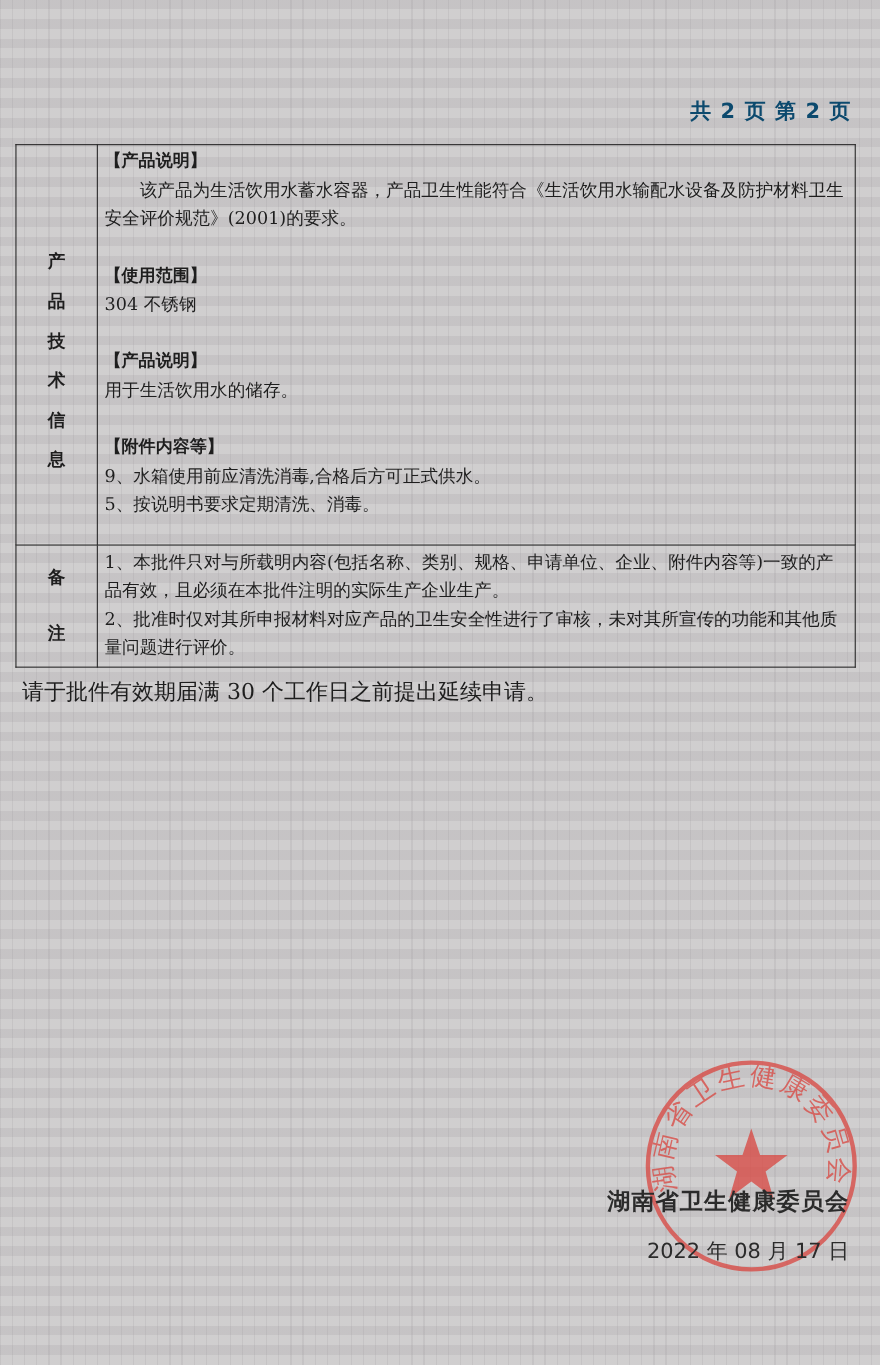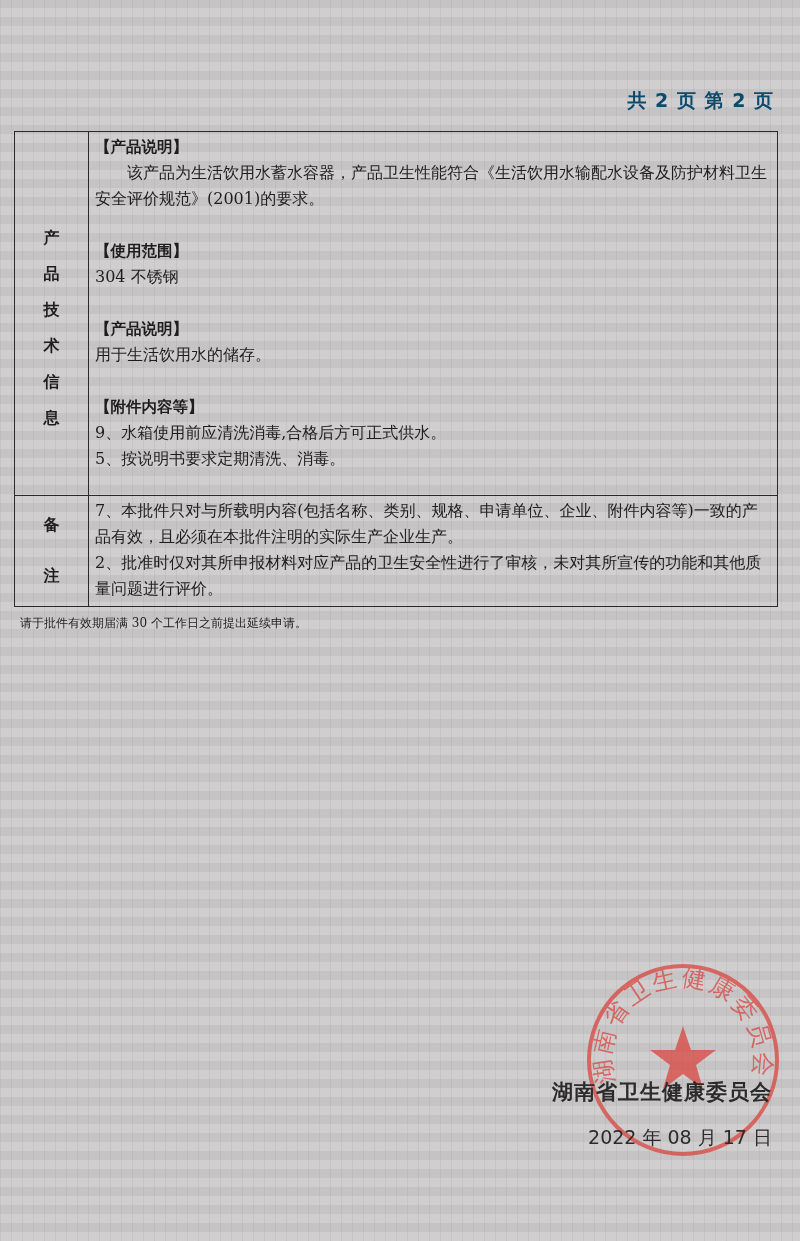--- a/index.html
+++ b/index.html
@@ -27,21 +27,21 @@
     font-family: "DejaVu Sans", sans-serif; font-weight: bold; font-size: 16px;
   }
   .label-cell.tech { height: 363px; vertical-align: middle; }
   .label-cell.tech .v { display: flex; flex-direction: column; align-items: center; gap: 15px; padding-top: 30px; }
   .label-cell.notes { height: 110px; vertical-align: middle; }
   .label-cell.notes .v { display: flex; flex-direction: column; align-items: center; gap: 30px; }
   .content-cell { padding: 2px 6px 4px 6px !important; font-size: 16px; line-height: 26px; }
   .section-title { font-family: Liberation Serif, serif; font-weight: bold; font-size: 15.5px; }
   .indent { text-indent: 2em; }
   .gap { height: 26px; }
-  .footer-note { position: absolute; left: 20px; top: 615px; font-size: 12px; }
+  .footer-note { position: absolute; left: 20px; top: 615px; font-size: 20px; }
   .issuer {
     position: absolute; right: 28px; top: 1078px;
     font-family: "DejaVu Sans", sans-serif; font-size: 21px; font-weight: bold; color: #2b2b2b;
     letter-spacing: 1px; z-index: 2;
   }
   .issue-date {
     position: absolute; right: 28px; top: 1125px;
     font-family: "DejaVu Sans", sans-serif; font-size: 19px; color: #2b2b2b; z-index: 2; margin-left: 22px;
   }
   .stamp {
@@ -83,21 +83,21 @@
     </td>
   </tr>
   <tr>
     <td class="label-cell notes">
       <div class="v">
         <span>备</span>
         <span>注</span>
       </div>
     </td>
     <td class="content-cell">
-      <div>7、本批件只对与所载明内容(包括名称、类别、规格、申请单位、企业、附件内容等)一致的产品有效，且必须在本批件注明的实际生产企业生产。</div>
+      <div>1、本批件只对与所载明内容(包括名称、类别、规格、申请单位、企业、附件内容等)一致的产品有效，且必须在本批件注明的实际生产企业生产。</div>
       <div>2、批准时仅对其所申报材料对应产品的卫生安全性进行了审核，未对其所宣传的功能和其他质量问题进行评价。</div>
     </td>
   </tr>
 </tbody>
   </table>
 
 <div class="footer-note">请于批件有效期届满 30 个工作日之前提出延续申请。</div>
 
 <div class="stamp">
   <svg width="196" height="196" viewBox="0 0 196 196">

